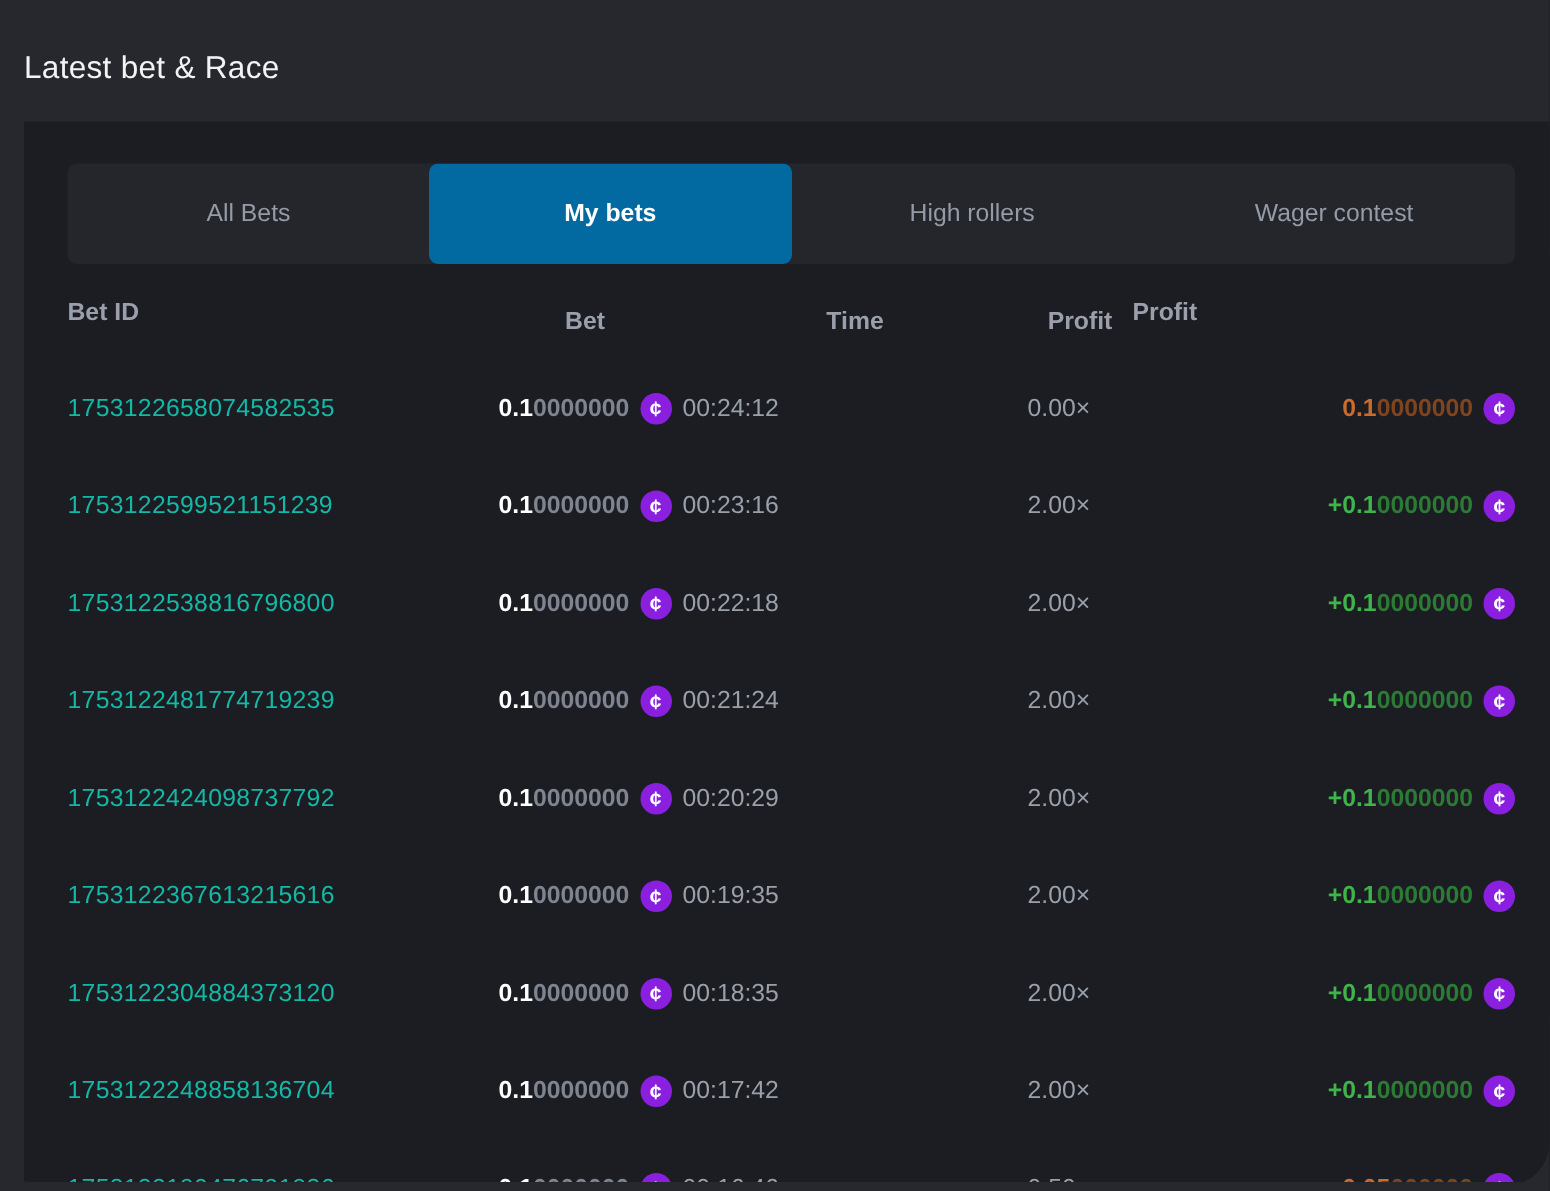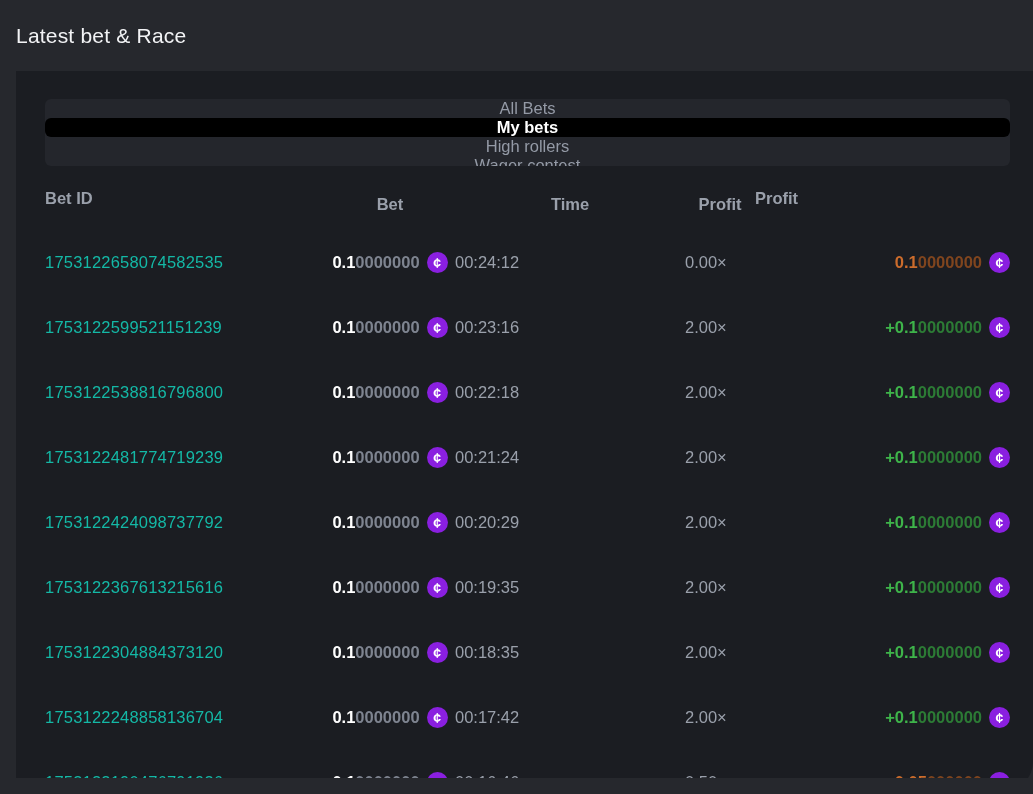--- a/index.html
+++ b/index.html
@@ -2,21 +2,21 @@
 <html style="--accent: #8a1fe0; --win: #3eb44a; --win-dim: #2c7b35; --loss: #cc6c2c; --loss-dim: #80451e;"><head>
 <meta charset="utf-8">
 <style>
   * { margin: 0; padding: 0; box-sizing: border-box; }
   html, body { width: 1033px; height: 794px; overflow: hidden; }
   body {
     background: #26282d;
     font-family: "Liberation Sans", "DejaVu Sans", sans-serif;
     -webkit-font-smoothing: antialiased;
   }
-  .page { width: 1033px; height: 790px; padding-top: 22px; overflow: hidden; position: relative; border-radius: 28px; }
+  .page { width: 1033px; height: 790px; padding-top: 32px; overflow: hidden; position: relative; border-radius: 28px; }
 
   .page-title {
     color: #f2f3f5;
     font-size: 21px;
     font-weight: 500;
     line-height: 28px;
     margin: 0 0 21px 16px;
     letter-spacing: 0.2px;
   }
 
@@ -30,34 +30,33 @@
   }
 
   
   .tabbar {
     width: 965px;
     height: 67px;
     background: #24262c;
     border-radius: 6px;
     display: flex;
     overflow: hidden;
-    flex-direction: column;
   }
   .tab {
     flex: 1 1 0;
     display: flex;
     align-items: center;
     justify-content: center;
     color: #949aa6;
     font-size: 16.5px;
     cursor: pointer;
     border-radius: 6px;
   }
   .tab.active {
-    background: #000000;
+    background: #0369a1;
     color: #ffffff;
     font-weight: 700;
   }
 
   
   .table { width: 965px; }
   .thead, .trow {
     display: grid;
     grid-template-columns: 280px 130px 230px 70px 1fr;
     align-items: center;

